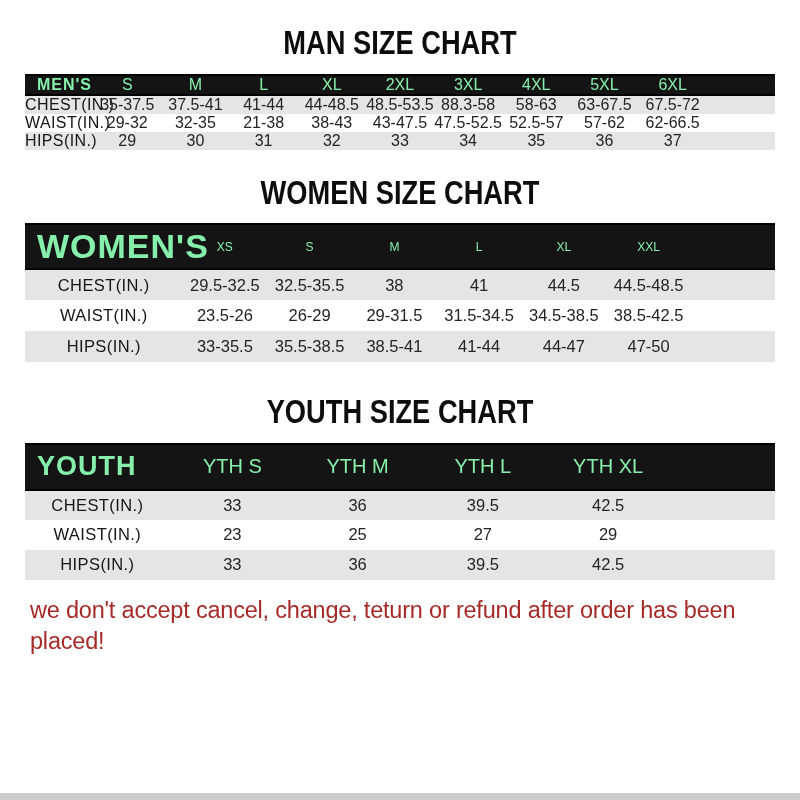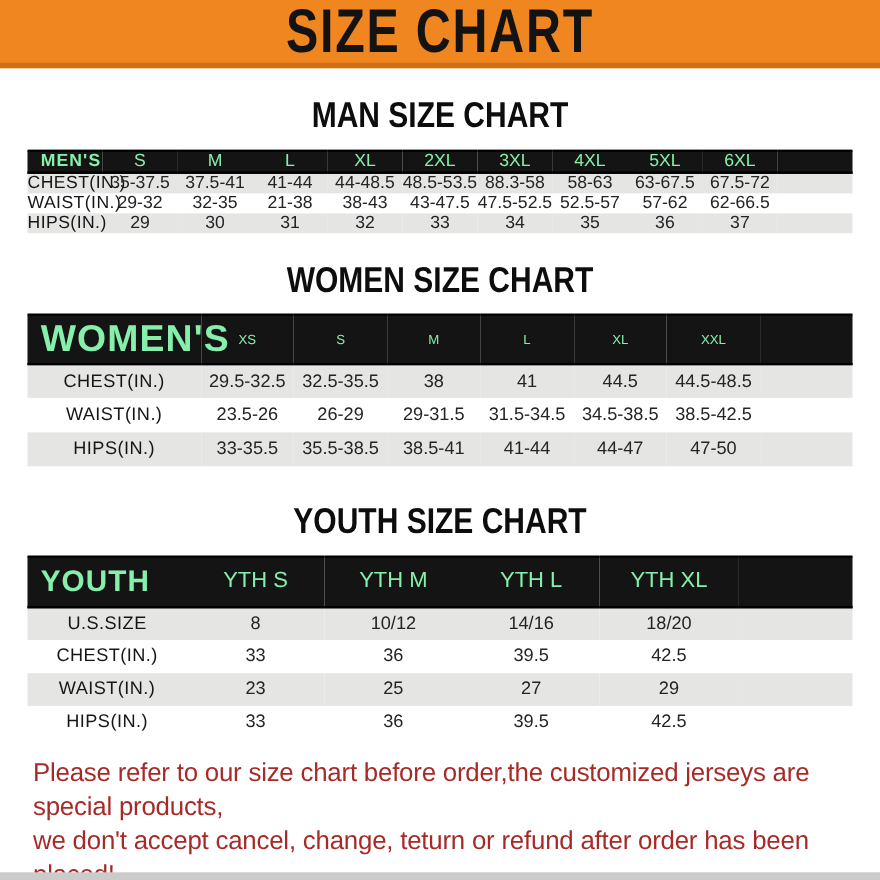--- a/index.html
+++ b/index.html
@@ -117,23 +117,20 @@
     left:0;bottom:0;
     width:100%;height:7px;
     background:#cbcbcb;
   }
 </style>
 </head>
 <body>
 
 <div class="page">
 
-  <header class="banner">
-    <h1>SIZE CHART</h1>
-  </header>
 
   <main>
 
   <section class="chart-section">
         <h2>MAN SIZE CHART</h2>
         <table class="size-table t-men-s">
           <colgroup>
             <col>
             <col>
             <col>
@@ -279,28 +276,20 @@
               <th class="corner">YOUTH</th>
               <th>YTH S</th>
               <th>YTH M</th>
               <th>YTH L</th>
               <th>YTH XL</th>
               <th class="filler"></th>
             </tr>
           </thead>
           <tbody>
             <tr>
-              <td class="row-label">U.S.SIZE</td>
-              <td>8</td>
-              <td>10/12</td>
-              <td>14/16</td>
-              <td>18/20</td>
-              <td class="filler"></td>
-            </tr>
-            <tr>
               <td class="row-label">CHEST(IN.)</td>
               <td>33</td>
               <td>36</td>
               <td>39.5</td>
               <td>42.5</td>
               <td class="filler"></td>
             </tr>
             <tr>
               <td class="row-label">WAIST(IN.)</td>
               <td>23</td>
@@ -316,18 +305,17 @@
               <td>39.5</td>
               <td>42.5</td>
               <td class="filler"></td>
             </tr>
           </tbody>
         </table>
       </section>
     </main>
 
   <footer class="footer-note">
-    <p>Please refer to our size chart before order,the customized jerseys are special products,</p>
     <p>we don't accept cancel, change, teturn or refund after order has been placed!</p>
   </footer>
 
   <div class="bottom-strip"></div>
 </div>
 
 </body></html>

